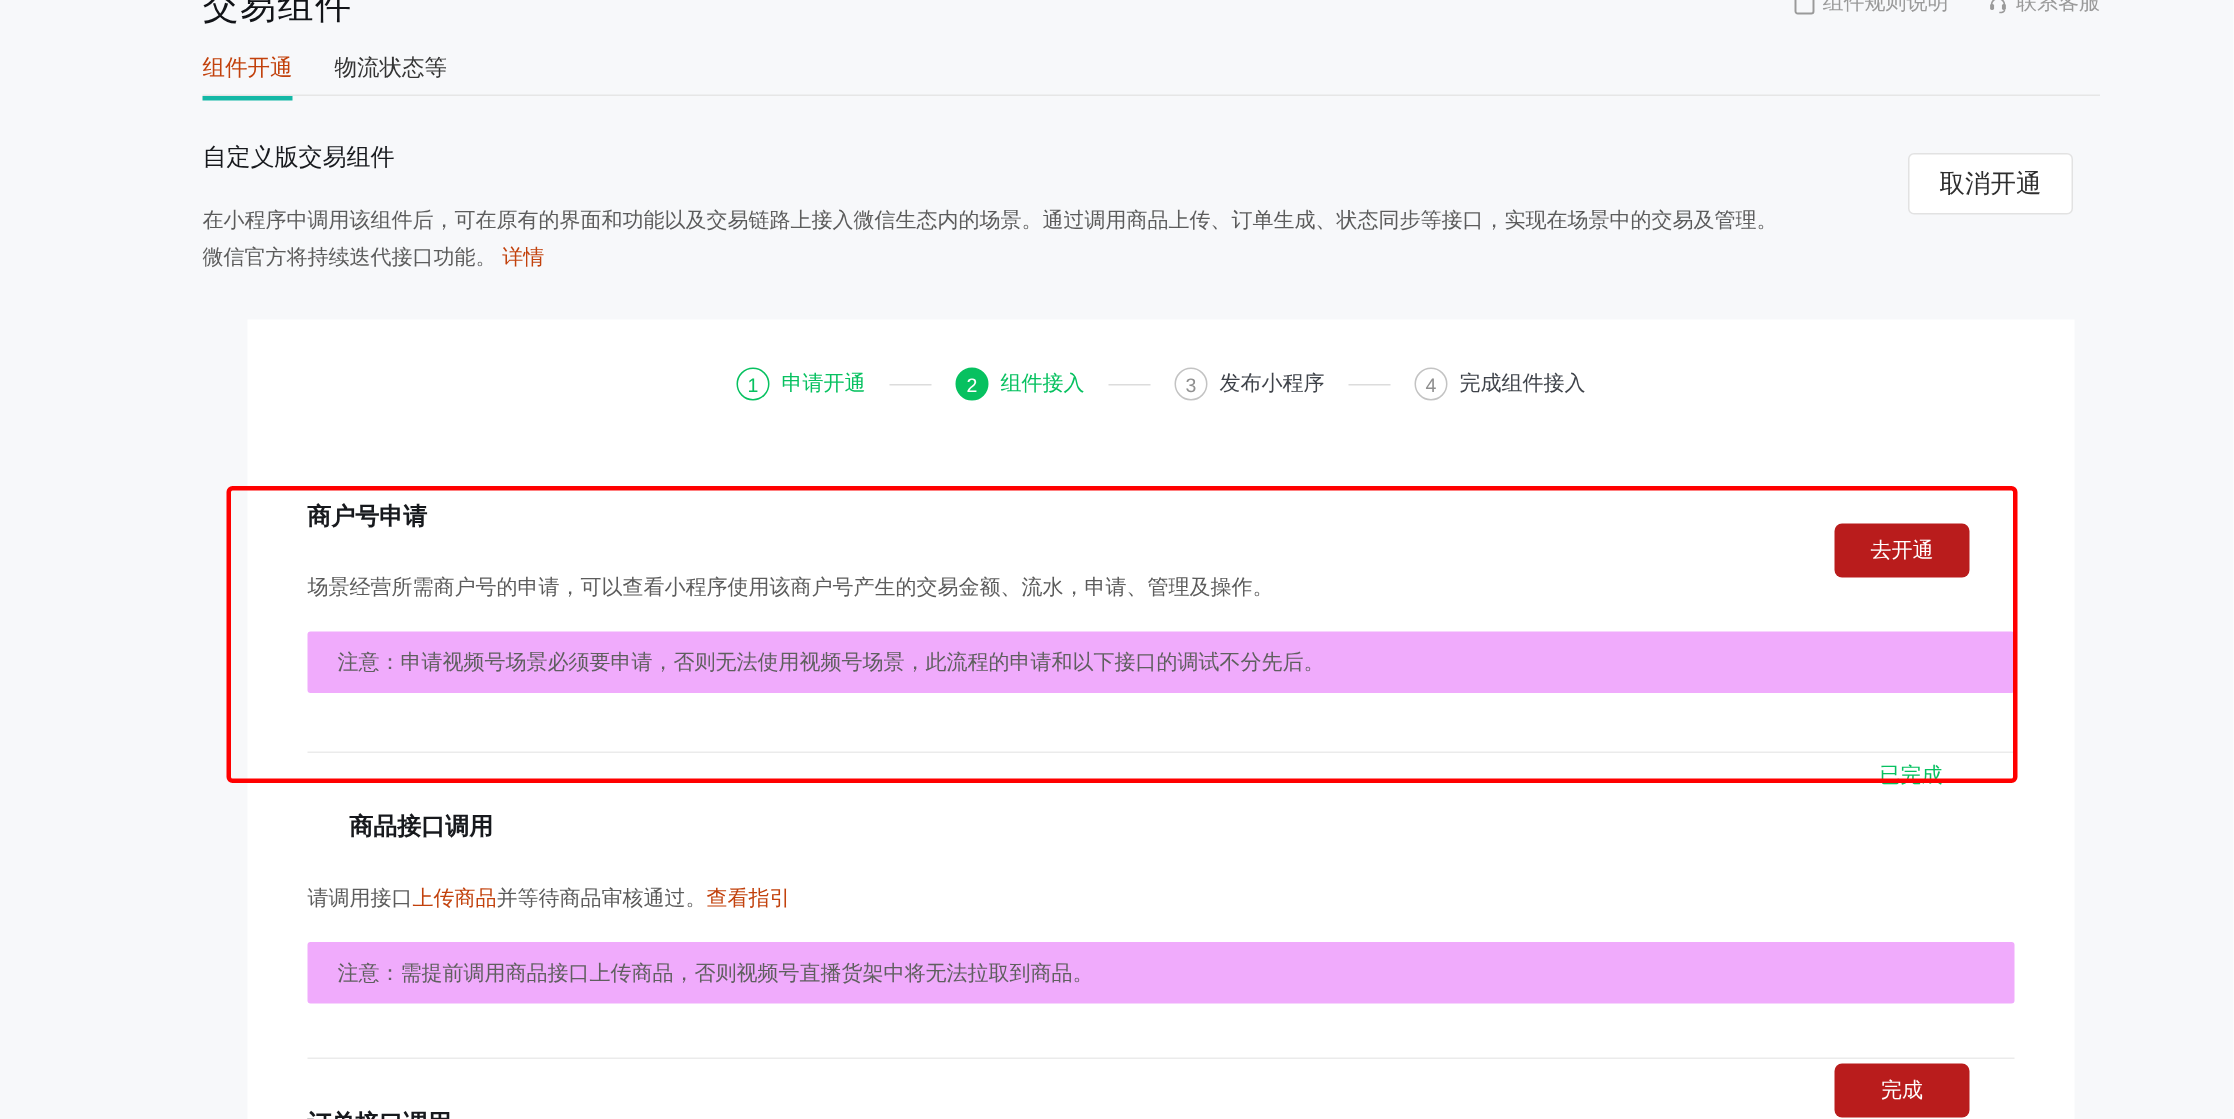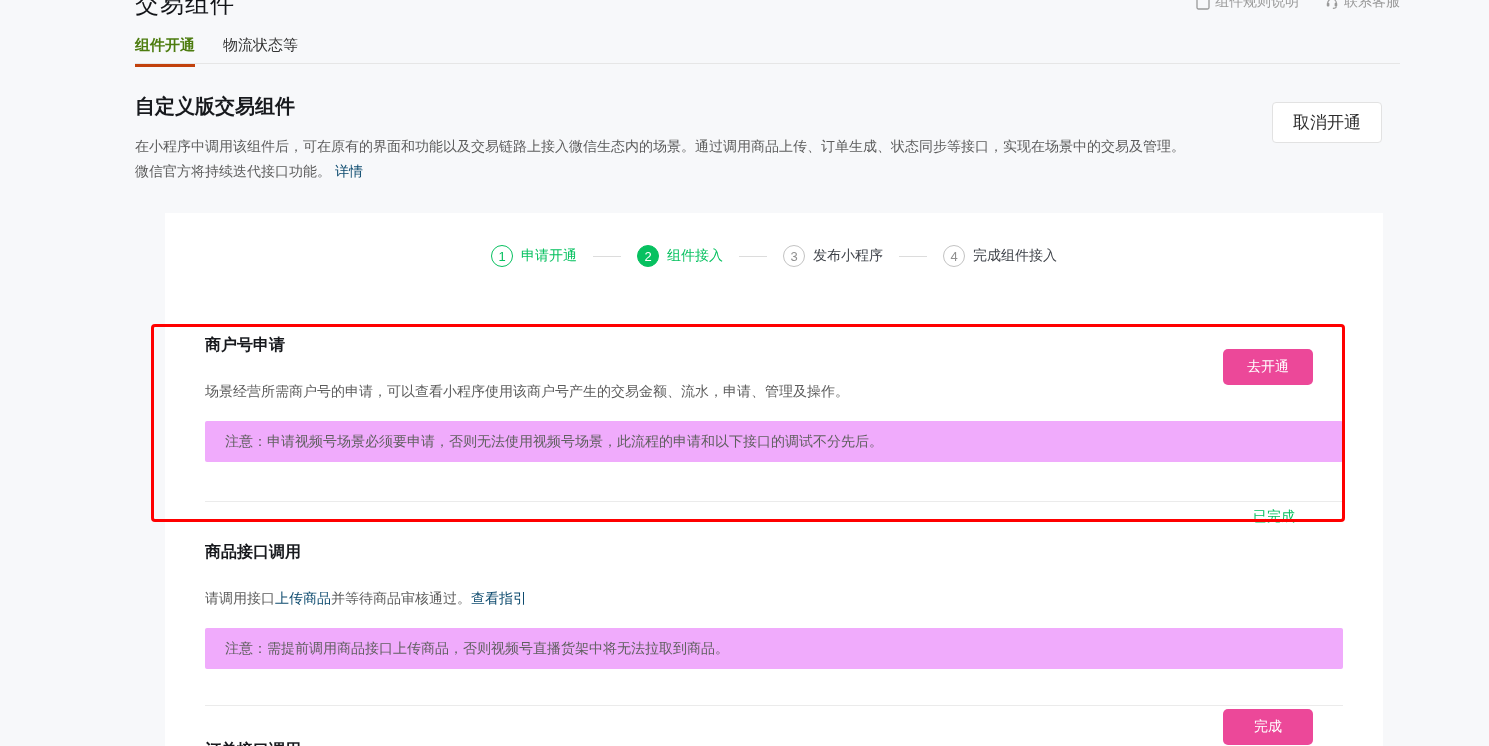--- a/index.html
+++ b/index.html
@@ -22,31 +22,31 @@
     position: absolute; right: 0; top: -7px;
     display: flex; align-items: center; gap: 26px;
     font-size: 14px; color: #9a9a9a;
   }
   .header-link { display: flex; align-items: center; gap: 5px; cursor: pointer; }
   .hdr-icon { width: 14px; height: 15px; display: inline-block; }
 
   
   .tabs { position: absolute; left: 0; top: 36px; display: flex; gap: 28px; font-size: 15px; }
   .tab { padding-bottom: 9px; cursor: pointer; color: #353535; }
-  .tab.active { color: #4d7c0f; border-bottom: 3px solid #c2410c; font-weight: bold; }
+  .tab.active { color: #c2410c; border-bottom: 3px solid #14b8a6; }
   .tabs-divider { position: absolute; left: 0; top: 63px; width: 100%; height: 1px; background: #e6e6e6; }
 
   
   .overview { position: absolute; left: 0; top: 92px; width: 100%; }
-  .overview-heading { font-size: 20px; font-weight: 700; color: #17191d; line-height: 28px; }
+  .overview-heading { font-size: 16px; font-weight: 400; color: #17191d; line-height: 28px; }
   .overview-desc {
     margin-top: 14px; max-width: 1062px;
     font-size: 14px; line-height: 25px; color: #5c5c5c;
   }
-  a.link { color: #0c4a6e; text-decoration: none; cursor: pointer; }
+  a.link { color: #c2410c; text-decoration: none; cursor: pointer; }
   .cancel-btn {
     position: absolute; top: 10px; right: 18px;
     background: #fff; border: 1px solid #e2e2e2; border-radius: 4px;
     padding: 8px 20px; font-size: 17px; color: #2e2e2e; cursor: pointer;
     font-family: inherit;
   }
 
   
   .card {
     position: absolute; left: 30px; top: 213px;
@@ -78,26 +78,26 @@
   .sec-head { display: flex; justify-content: space-between; align-items: flex-start; }
   .sec-title { font-size: 16px; font-weight: 700; color: #17191d; line-height: 16px; }
   .sec-desc { margin-top: 28px; font-size: 14px; line-height: 20px; color: #5c5c5c; }
   .note {
     margin-top: 20px; background: #f0abfc; border-radius: 2px;
     padding: 13px 20px; font-size: 14px; line-height: 15px; color: #5f5f5f;
   }
   .divider { height: 1px; background: #ebebeb; }
   .divider.d1 { margin-top: 39px; }
   .divider.d2 { margin-top: 36px; }
-  .sec2-title { margin-top: 42px; }
+  .sec2-title { margin-top: 42px; margin-left: 28px; }
   .sec3-title { margin-top: 36px; }
 
   .green-btn {
     min-width: 90px; padding: 9px 22px; margin-right: 30px;
-    background: #ec4899; color: #fff; border: none; border-radius: 5px;
+    background: #b91c1c; color: #fff; border: none; border-radius: 5px;
     font-size: 14px; text-align: center; cursor: pointer; font-family: inherit;
   }
   .btn-offset1 { margin-top: 12px; }
   .btn-offset3 { margin-top: 3px; }
   .status-done { margin-top: 6px; margin-right: 48px; font-size: 14px; color: #07c160; }
 
   
   .highlight-rect {
     position: absolute; left: 151px; top: 324px;
     width: 1194px; height: 198px;

